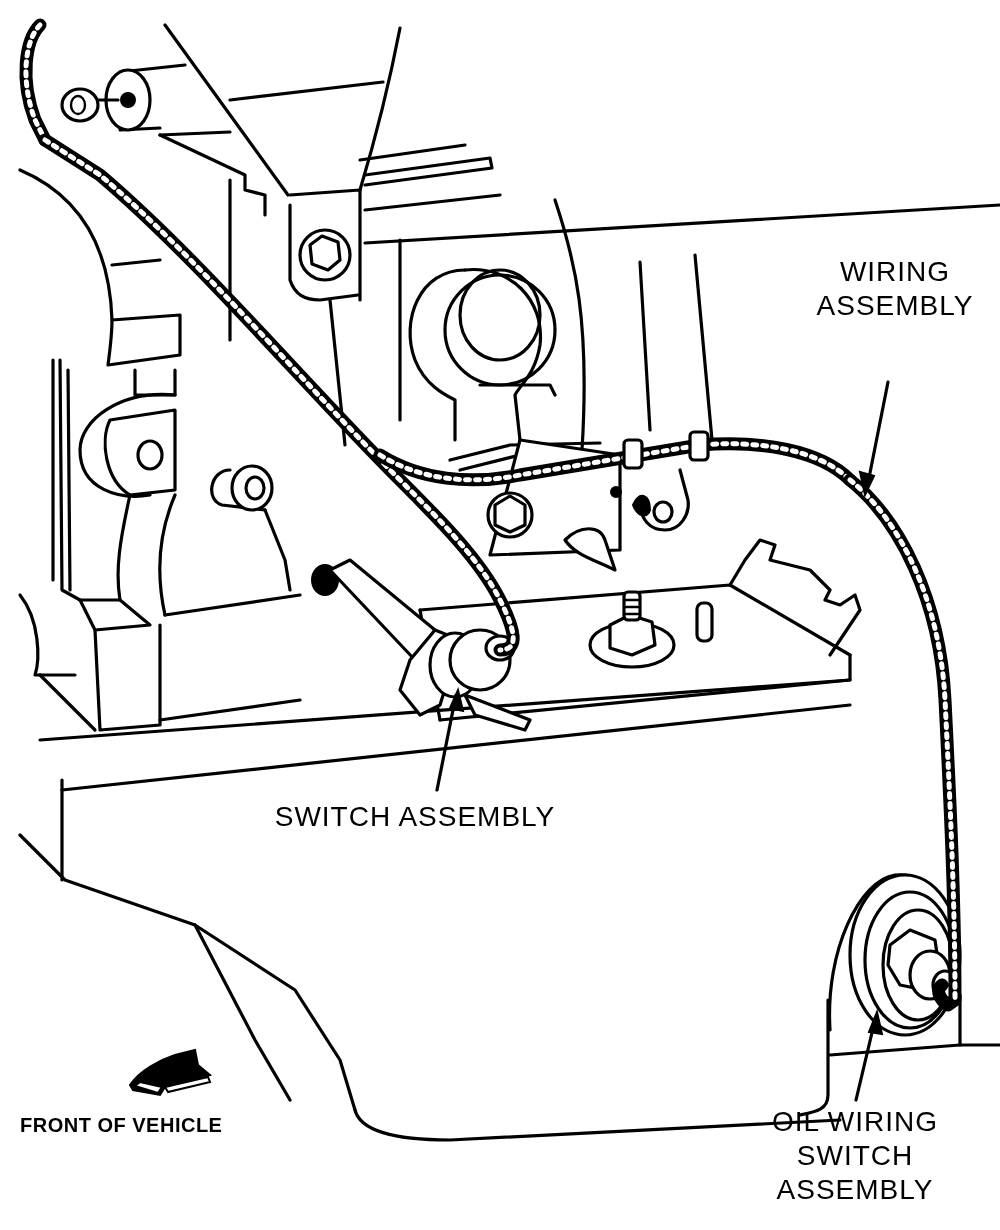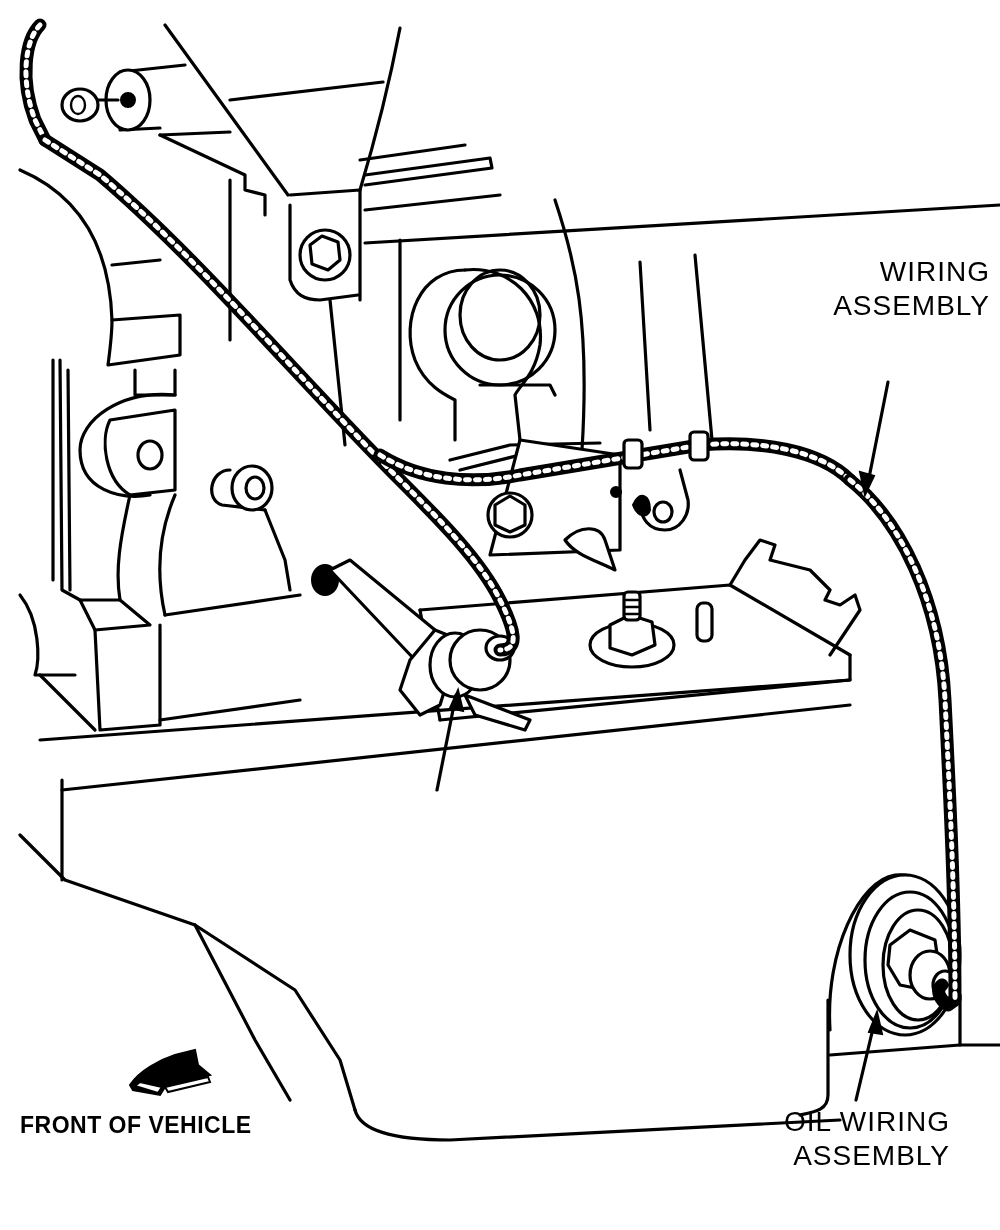--- a/index.html
+++ b/index.html
@@ -8,22 +8,22 @@
   .ln { fill: none; stroke: #000; stroke-width: 3.2; stroke-linecap: round; stroke-linejoin: round; }
   .ln-thin { fill: none; stroke: #000; stroke-width: 2.4; stroke-linecap: round; stroke-linejoin: round; }
   .fill-w { fill: #fff; stroke: #000; stroke-width: 3.2; stroke-linejoin: round; }
   .fill-b { fill: #000; stroke: #000; stroke-width: 2; }
   .cable-outer { fill: none; stroke: #000; stroke-width: 13; stroke-linecap: round; stroke-linejoin: round; }
   .cable-inner { fill: none; stroke: #fff; stroke-width: 5; stroke-dasharray: 4 6; stroke-linecap: round; stroke-linejoin: round; }
   .lbl {
     position: absolute; font-family: "Liberation Sans", sans-serif; color: #000;
     font-size: 28px; line-height: 34px; letter-spacing: 1px; text-align: center; white-space: nowrap;
   }
-  .lbl span { display: block; text-align: right; }
-  .lbl-bold { font-weight: bold; font-size: 23px; letter-spacing: 0.5px; }
+  .lbl span { display: block; }
+  .lbl-bold { font-weight: bold; font-size: 20px; letter-spacing: 0.5px; }
 </style>
 </head>
 <body>
 
 <svg id="art" viewBox="0 0 1000 1230" xmlns="http://www.w3.org/2000/svg">
 
   <g>
     <path class="ln" d="M165 25 L288 195"></path>
     <path class="ln" d="M400 28 C390 80 375 140 360 190"></path>
     <path class="ln" d="M230 100 L383 82"></path>
@@ -191,20 +191,22 @@
     <path fill="#fff" stroke="#000" stroke-width="2" d="M165 1087 L208 1077 L210 1082 L168 1092 Z"></path>
   </g>
 </svg>
 
 <div class="lbl" style="left:800px; top:255px; width:190px;">
   <span>WIRING</span>
   <span>ASSEMBLY</span>
 </div>
 
 <div class="lbl" style="left:245px; top:800px; width:340px;">
+  <span>SWITCH ASSEMBLY</span>
 </div>
 
 <div class="lbl" style="left:760px; top:1105px; width:190px;">
   <span>OIL WIRING</span>
+  <span>SWITCH</span>
   <span>ASSEMBLY</span>
 </div>
 
 <div class="lbl lbl-bold" style="left:20px; top:1108px; width:320px; text-align:left;">FRONT OF VEHICLE</div>
 
 </body></html>

